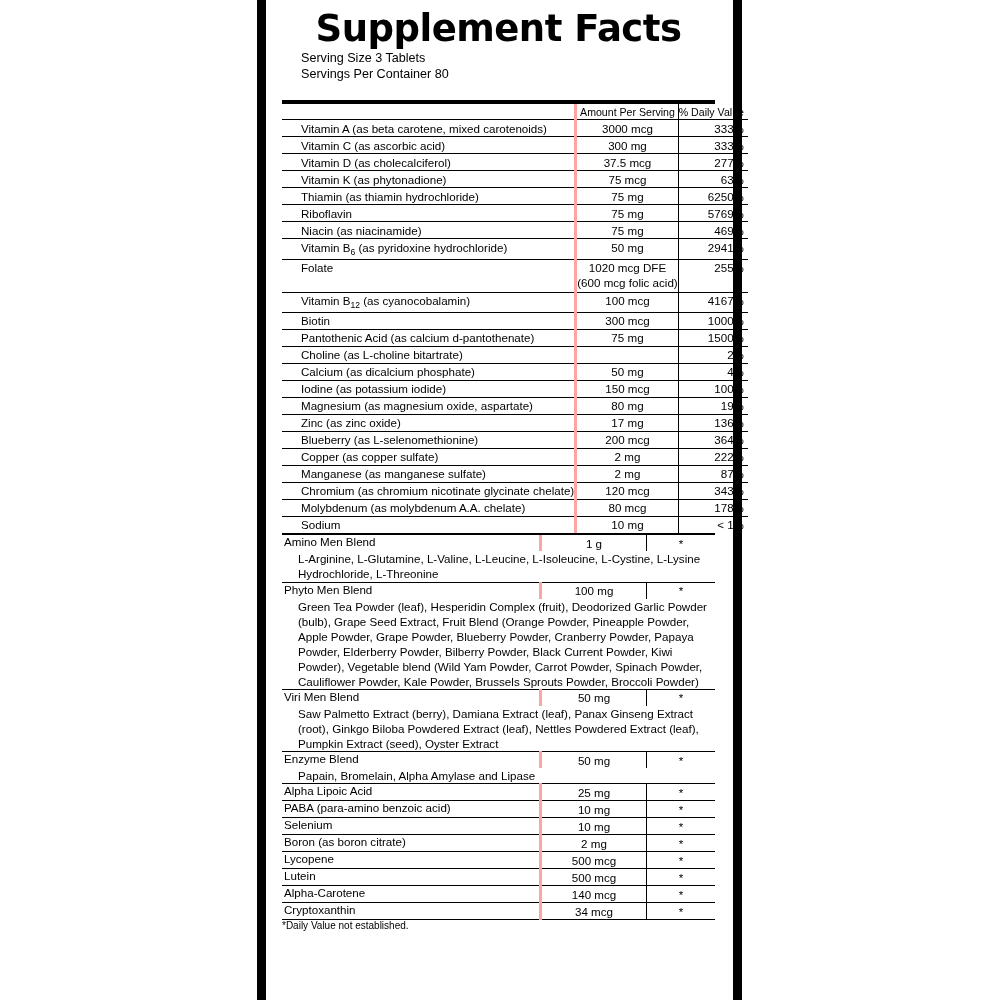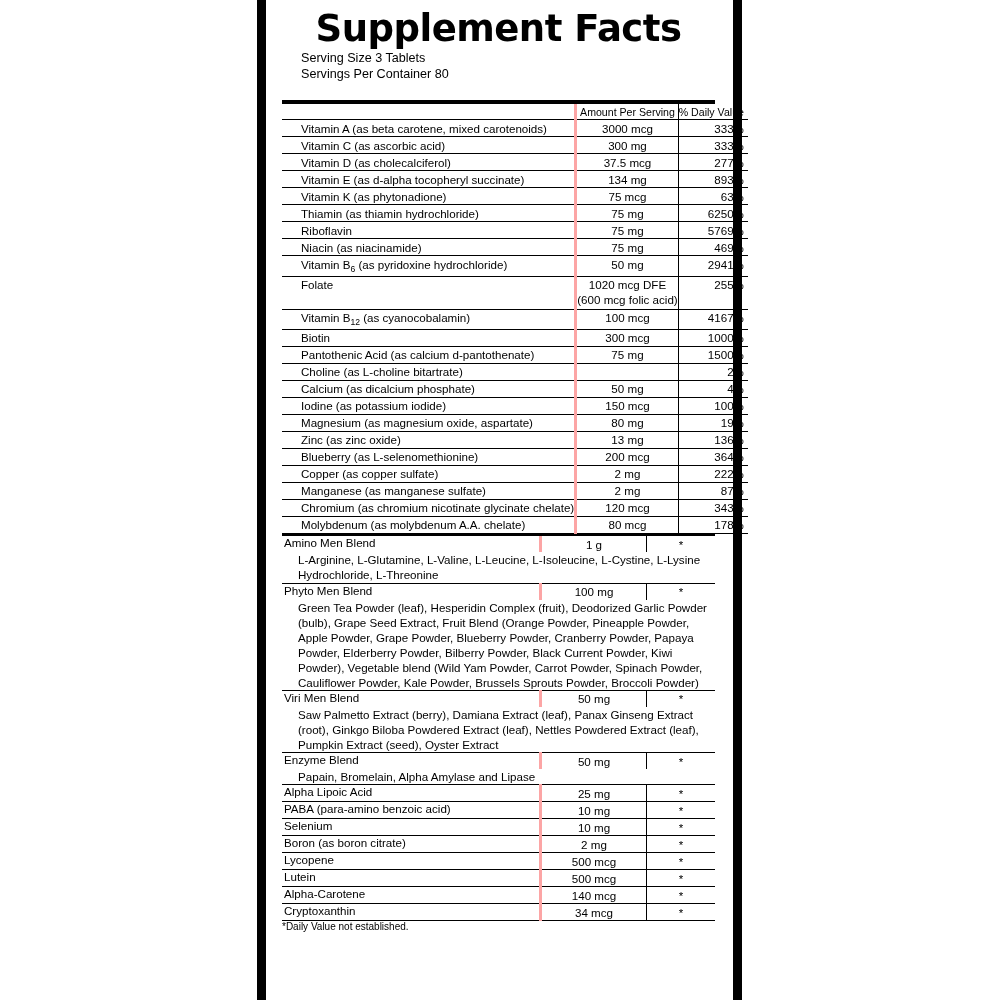--- a/index.html
+++ b/index.html
@@ -177,25 +177,20 @@
             <td class="c-name">Vitamin C (as ascorbic acid)</td>
             <td class="c-amt">300 mg</td>
             <td class="c-dv">333%</td>
           </tr>
           <tr class="rowline">
             <td class="c-name">Vitamin D (as cholecalciferol)</td>
             <td class="c-amt">37.5 mcg</td>
             <td class="c-dv">277%</td>
           </tr>
           <tr class="rowline">
-            <td class="c-name">Vitamin E (as d-alpha tocopheryl succinate)</td>
-            <td class="c-amt">134 mg</td>
-            <td class="c-dv">893%</td>
-          </tr>
-          <tr class="rowline">
             <td class="c-name">Vitamin K (as phytonadione)</td>
             <td class="c-amt">75 mcg</td>
             <td class="c-dv">63%</td>
           </tr>
           <tr class="rowline">
             <td class="c-name">Thiamin (as thiamin hydrochloride)</td>
             <td class="c-amt">75 mg</td>
             <td class="c-dv">6250%</td>
           </tr>
           <tr class="rowline">
@@ -255,21 +250,21 @@
             <td class="c-amt">150 mcg</td>
             <td class="c-dv">100%</td>
           </tr>
           <tr class="rowline">
             <td class="c-name">Magnesium (as magnesium oxide, aspartate)</td>
             <td class="c-amt">80 mg</td>
             <td class="c-dv">19%</td>
           </tr>
           <tr class="rowline">
             <td class="c-name">Zinc (as zinc oxide)</td>
-            <td class="c-amt">13 mg</td>
+            <td class="c-amt">17 mg</td>
             <td class="c-dv">136%</td>
           </tr>
           <tr class="rowline">
             <td class="c-name">Blueberry (as L-selenomethionine)</td>
             <td class="c-amt">200 mcg</td>
             <td class="c-dv">364%</td>
           </tr>
           <tr class="rowline">
             <td class="c-name">Copper (as copper sulfate)</td>
             <td class="c-amt">2 mg</td>
@@ -283,20 +278,25 @@
           <tr class="rowline">
             <td class="c-name">Chromium (as chromium nicotinate glycinate chelate)</td>
             <td class="c-amt">120 mcg</td>
             <td class="c-dv">343%</td>
           </tr>
           <tr class="rowline">
             <td class="c-name">Molybdenum (as molybdenum A.A. chelate)</td>
             <td class="c-amt">80 mcg</td>
             <td class="c-dv">178%</td>
           </tr>
+          <tr>
+            <td class="c-name">Sodium</td>
+            <td class="c-amt">10 mg</td>
+            <td class="c-dv">&lt; 1%</td>
+          </tr>
         </tbody>
       </table>
 
       <div class="rule-med"></div>
 
       <table class="facts">
         <tbody>
 
           <tr>
             <td class="blend-name">Amino Men Blend</td>

